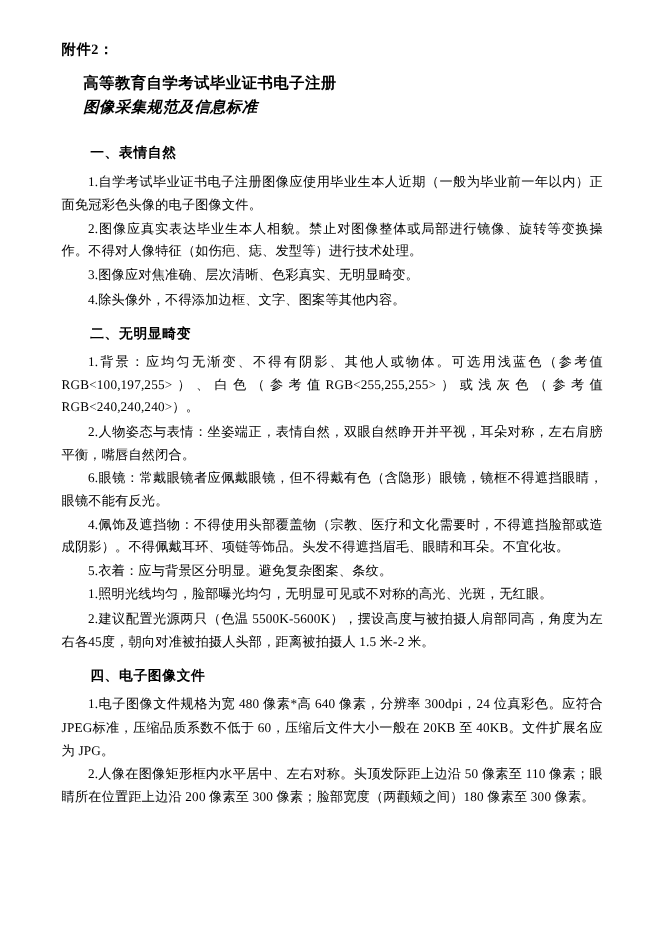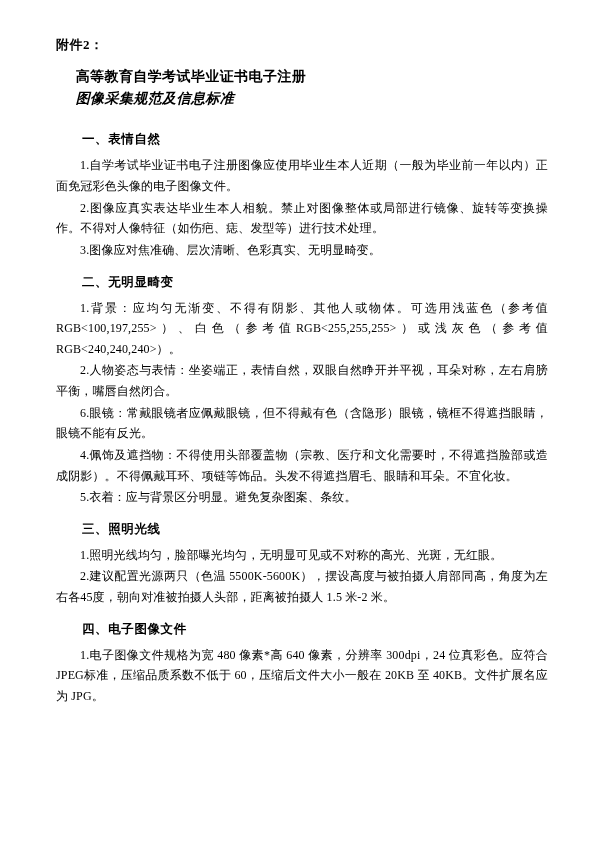--- a/index.html
+++ b/index.html
@@ -72,36 +72,37 @@
     <span class="line2">图像采集规范及信息标准</span>
   </div>
 
   <div class="body-area">
 
     <div class="section">
       <div class="section-heading">一、表情自然</div>
       <p class="para">1.自学考试毕业证书电子注册图像应使用毕业生本人近期（一般为毕业前一年以内）正面免冠彩色头像的电子图像文件。</p>
       <p class="para">2.图像应真实表达毕业生本人相貌。禁止对图像整体或局部进行镜像、旋转等变换操作。不得对人像特征（如伤疤、痣、发型等）进行技术处理。</p>
       <p class="para">3.图像应对焦准确、层次清晰、色彩真实、无明显畸变。</p>
+      <p class="para">4.除头像外，不得添加边框、文字、图案等其他内容。</p>
     </div>
 
     <div class="section">
       <div class="section-heading">二、无明显畸变</div>
       <p class="para">1.背景：应均匀无渐变、不得有阴影、其他人或物体。可选用浅蓝色（参考值RGB&lt;100,197,255&gt;）、白色（参考值RGB&lt;255,255,255&gt;）或浅灰色（参考值RGB&lt;240,240,240&gt;）。</p>
       <p class="para">2.人物姿态与表情：坐姿端正，表情自然，双眼自然睁开并平视，耳朵对称，左右肩膀平衡，嘴唇自然闭合。</p>
       <p class="para">6.眼镜：常戴眼镜者应佩戴眼镜，但不得戴有色（含隐形）眼镜，镜框不得遮挡眼睛，眼镜不能有反光。</p>
       <p class="para">4.佩饰及遮挡物：不得使用头部覆盖物（宗教、医疗和文化需要时，不得遮挡脸部或造成阴影）。不得佩戴耳环、项链等饰品。头发不得遮挡眉毛、眼睛和耳朵。不宜化妆。</p>
       <p class="para">5.衣着：应与背景区分明显。避免复杂图案、条纹。</p>
     </div>
 
     <div class="section">
-      <div class="section-heading">三、照明光线</div>
       <p class="para">1.照明光线均匀，脸部曝光均匀，无明显可见或不对称的高光、光斑，无红眼。</p>
       <p class="para">2.建议配置光源两只（色温 5500K-5600K），摆设高度与被拍摄人肩部同高，角度为左右各45度，朝向对准被拍摄人头部，距离被拍摄人 1.5 米-2 米。</p>
     </div>
 
     <div class="section">
       <div class="section-heading">四、电子图像文件</div>
       <p class="para">1.电子图像文件规格为宽 480 像素*高 640 像素，分辨率 300dpi，24 位真彩色。应符合 JPEG标准，压缩品质系数不低于 60，压缩后文件大小一般在 20KB 至 40KB。文件扩展名应为 JPG。</p>
+      <p class="para">2.人像在图像矩形框内水平居中、左右对称。头顶发际距上边沿 50 像素至 110 像素；眼睛所在位置距上边沿 200 像素至 300 像素；脸部宽度（两颧颊之间）180 像素至 300 像素。</p>
     </div>
 
   </div>
 </div>
 
 </body></html>

